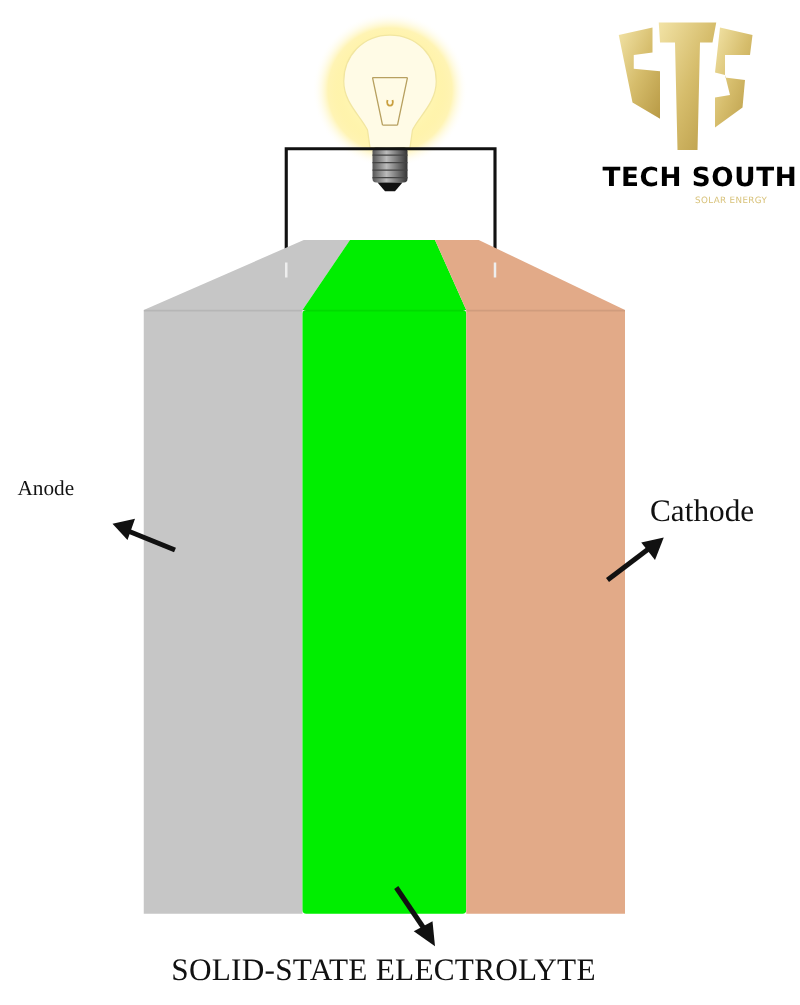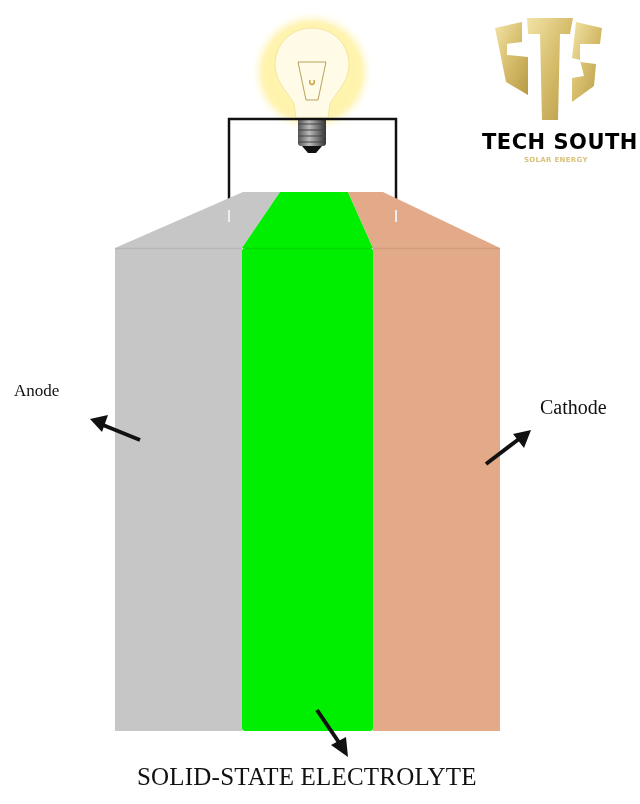--- a/index.html
+++ b/index.html
@@ -1,23 +1,23 @@
 <!DOCTYPE html>
 <html><head>
   <meta charset="utf-8">
   <style>
     html, body { margin: 0; padding: 0; background: #ffffff; }
     body { width: 640px; height: 804px; position: relative; overflow: hidden; font-family: "Liberation Serif", serif; }
     svg.stage { position: absolute; left: 0; top: 0; }
     .label { position: absolute; color: #111; font-family: "Liberation Serif", "DejaVu Serif", serif; white-space: nowrap; }
     #anode-label { left: 14px; top: 381px; font-size: 17px; }
-    #cathode-label { left: 540px; top: 396px; font-size: 20px; }
+    #cathode-label { left: 520px; top: 396px; font-size: 25px; }
     #electrolyte-label { left: 137px; top: 763px; font-size: 25px; letter-spacing: 0.2px; }
     .logo-title { position: absolute; left: 482px; top: 130px; font-family: "DejaVu Sans", sans-serif; font-weight: bold; font-size: 21px; color: #000000; letter-spacing: 0.5px; }
-    .logo-sub { position: absolute; left: 524px; top: 156px; font-family: "DejaVu Sans", sans-serif; font-weight: bold; font-size: 7px; color: #d8c27a; letter-spacing: 0.3px; }
+    .logo-sub { position: absolute; left: 556px; top: 156px; font-family: "DejaVu Sans", sans-serif; font-weight: normal; font-size: 7px; color: #d8c27a; letter-spacing: 0.3px; }
   </style>
 </head>
 <body>
 
 <svg class="stage" width="640" height="804" viewBox="0 0 640 804">
   <defs>
     <radialGradient id="glow" cx="50%" cy="50%" r="50%">
       <stop offset="0%" stop-color="#fffbe0" stop-opacity="1"></stop>
       <stop offset="55%" stop-color="#fff4a8" stop-opacity="0.9"></stop>
       <stop offset="80%" stop-color="#ffe96a" stop-opacity="0.5"></stop>

